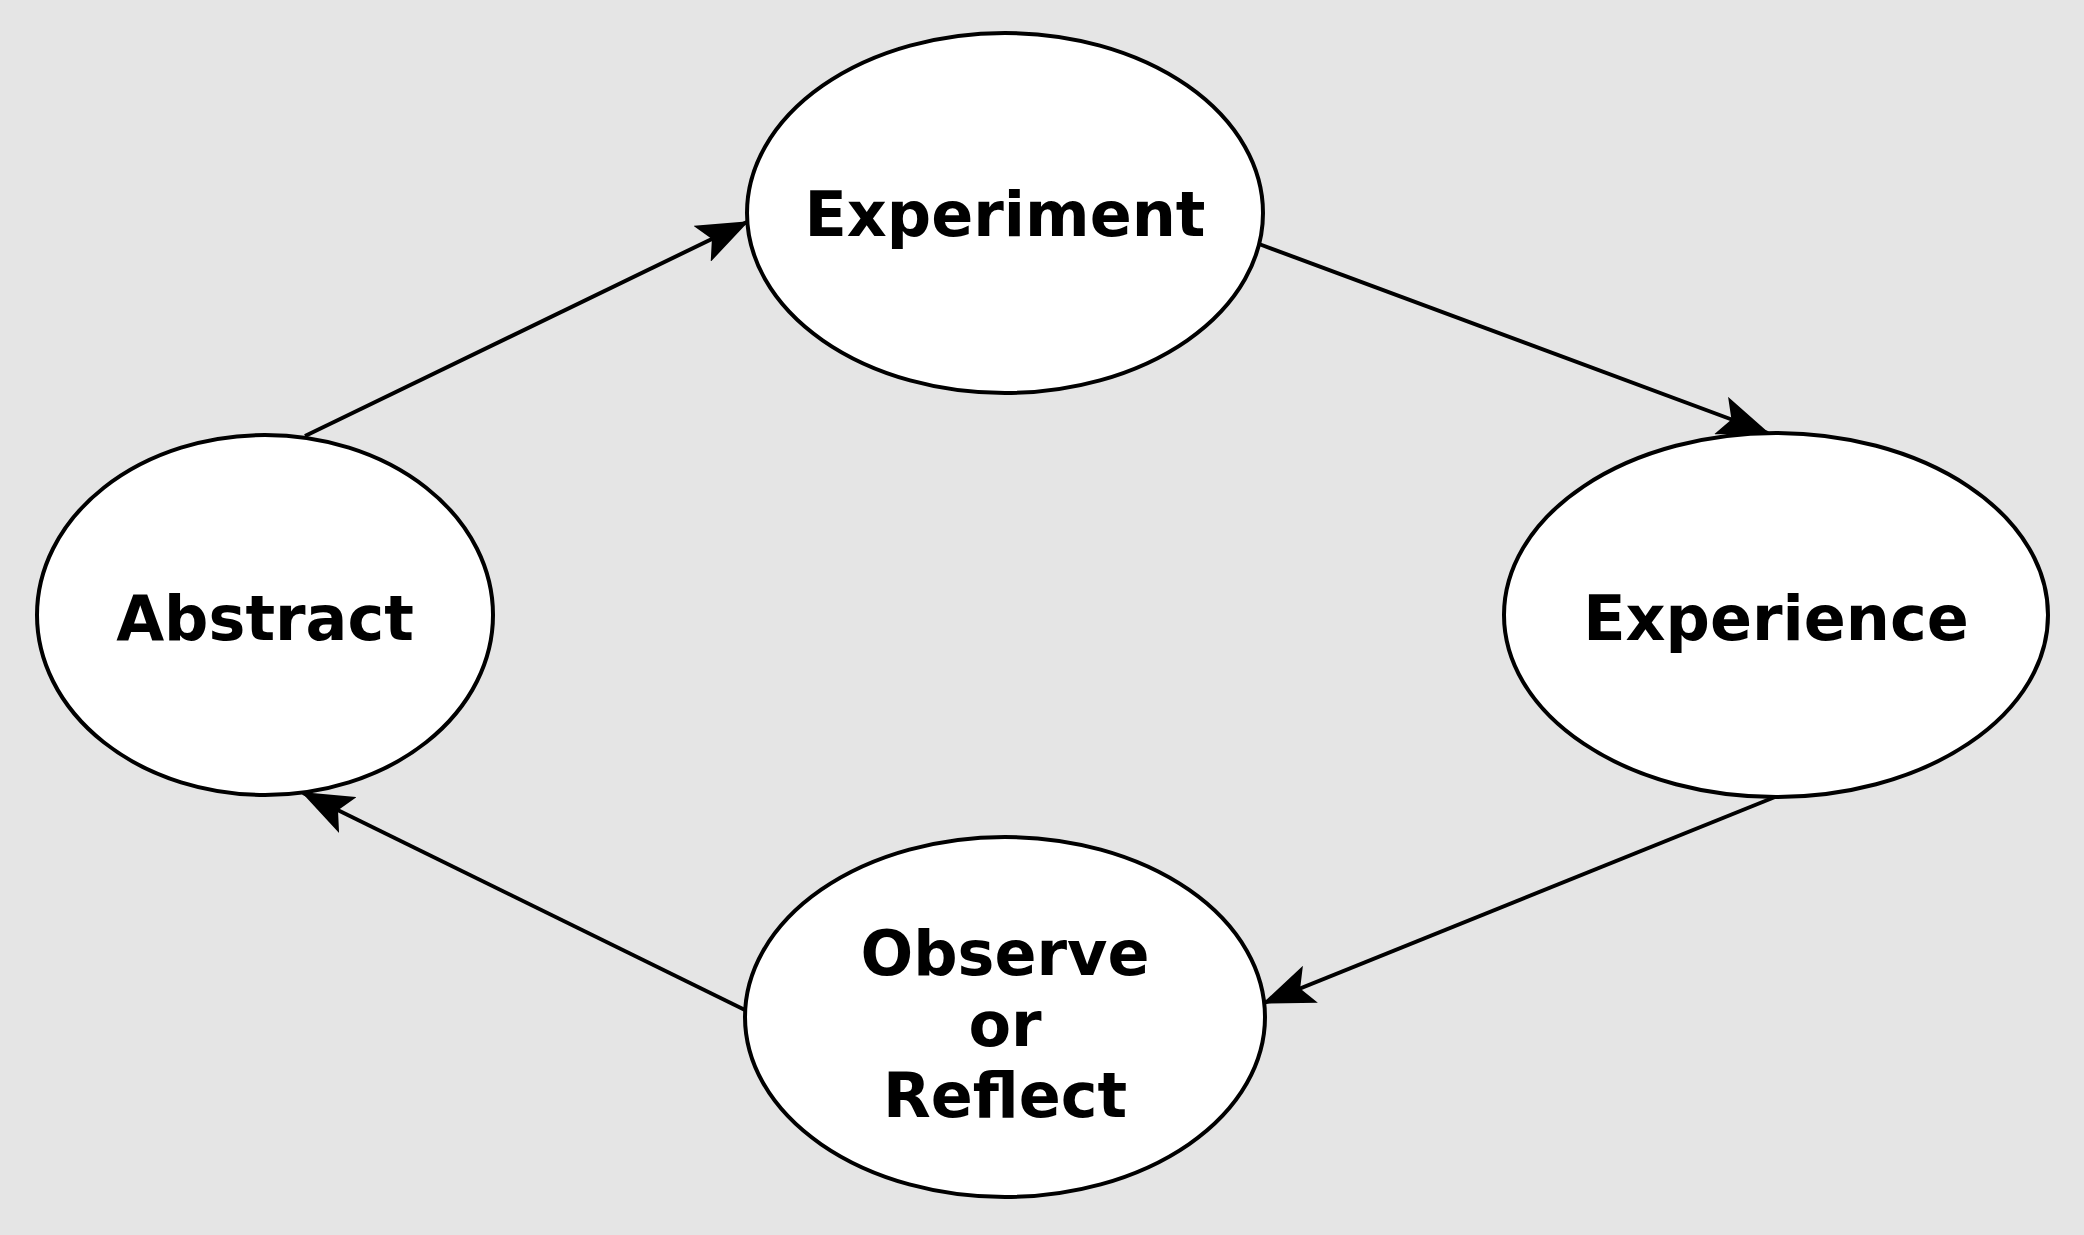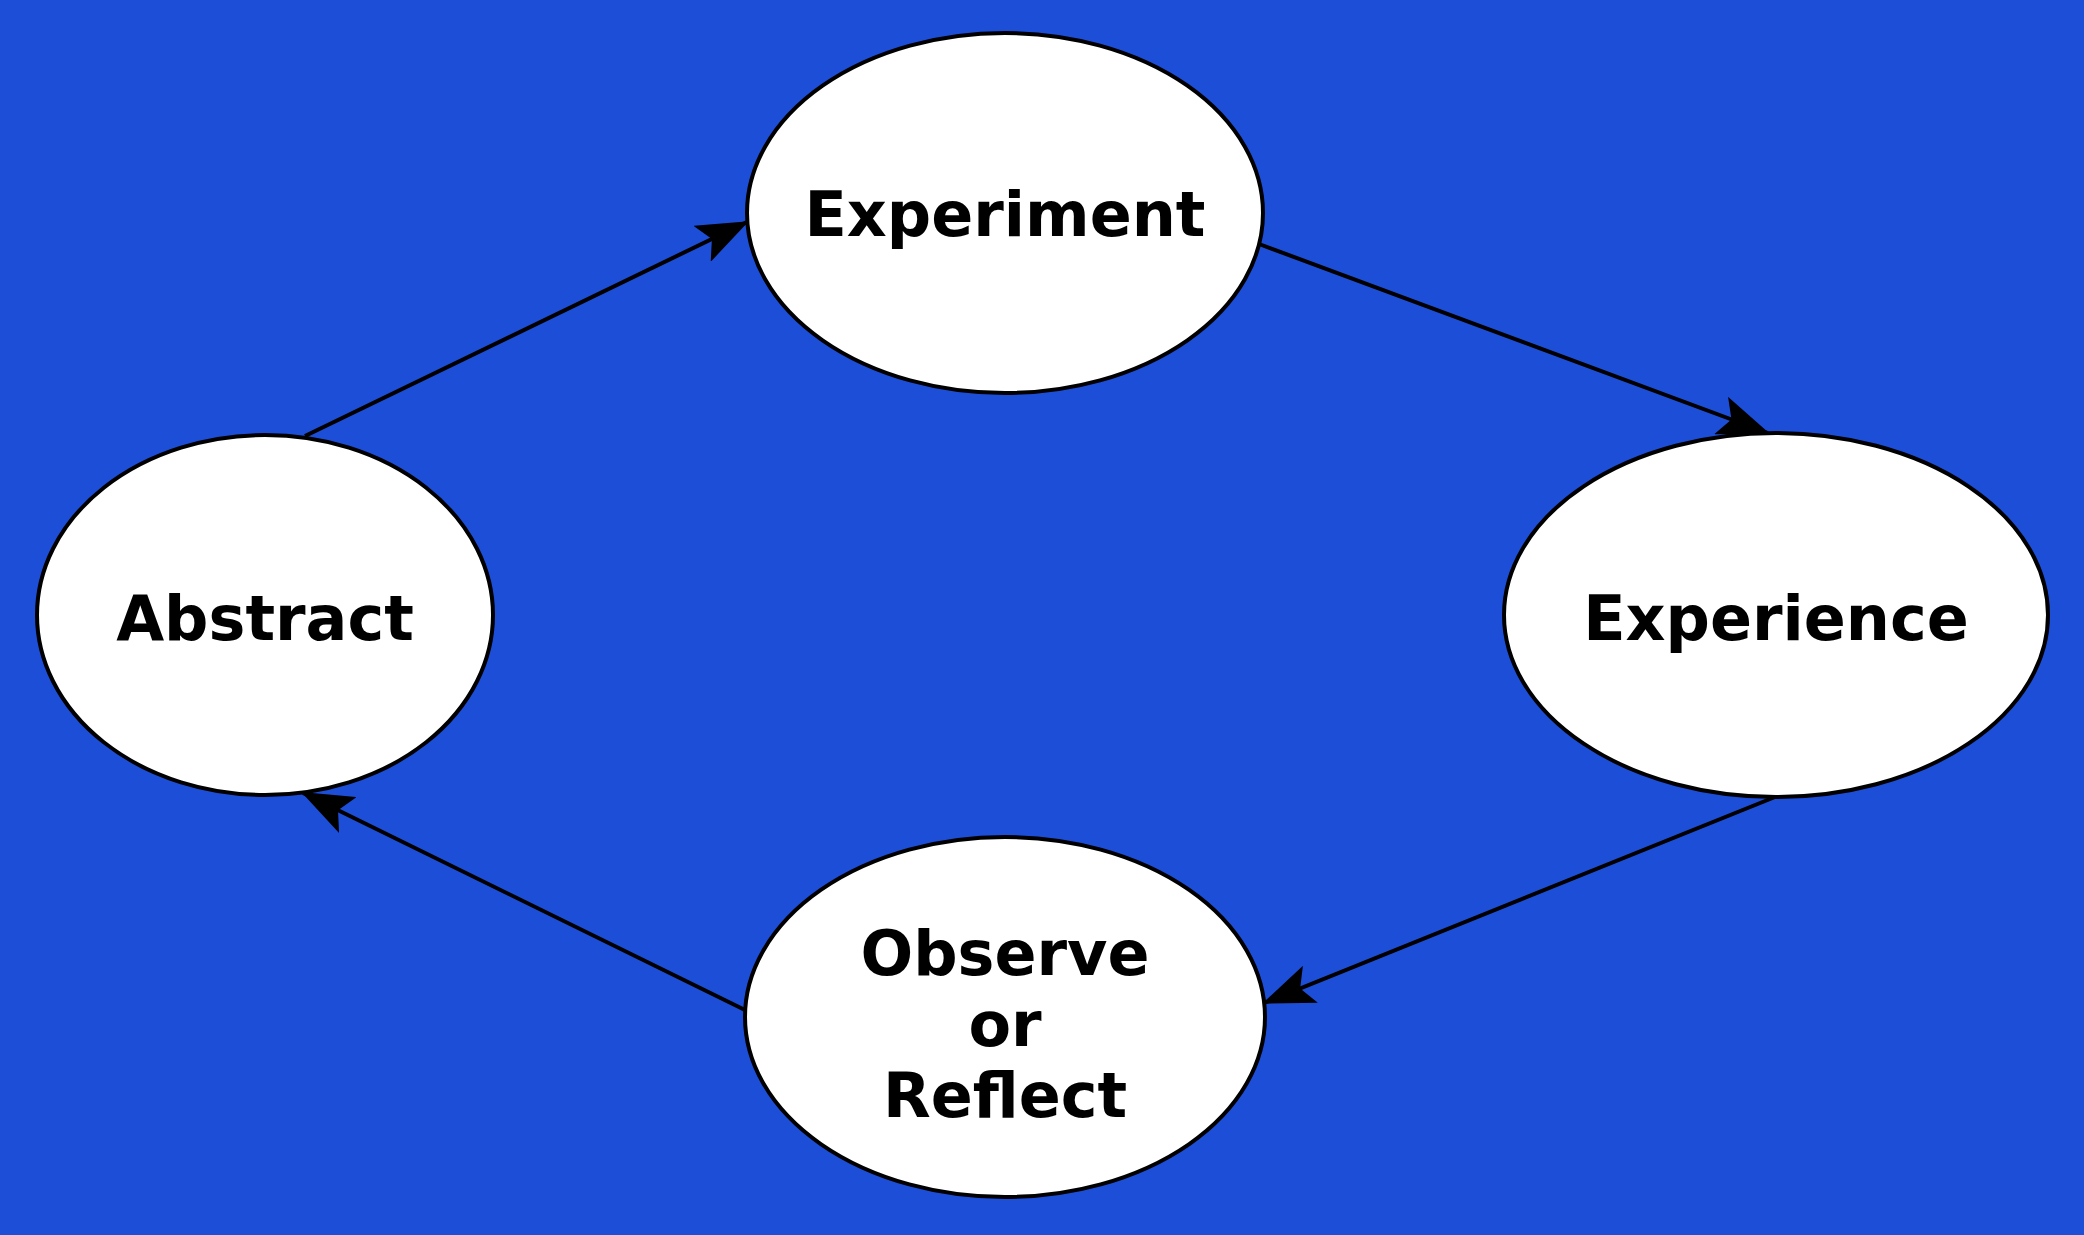--- a/index.html
+++ b/index.html
@@ -4,21 +4,21 @@
 <style>
   html, body {
     margin: 0;
     padding: 0;
     background: #ffffff;
   }
   .diagram-wrap {
     width: 100%;
     max-width: 2084px;
     margin: 0 auto;
-    background: #1d4ed8;
+    background: #e5e5e5;
   }
   svg {
     display: block;
     width: 100%;
     height: auto;
   }
   .node-ellipse {
     fill: #ffffff;
     stroke: #000000;
     stroke-width: 4;

